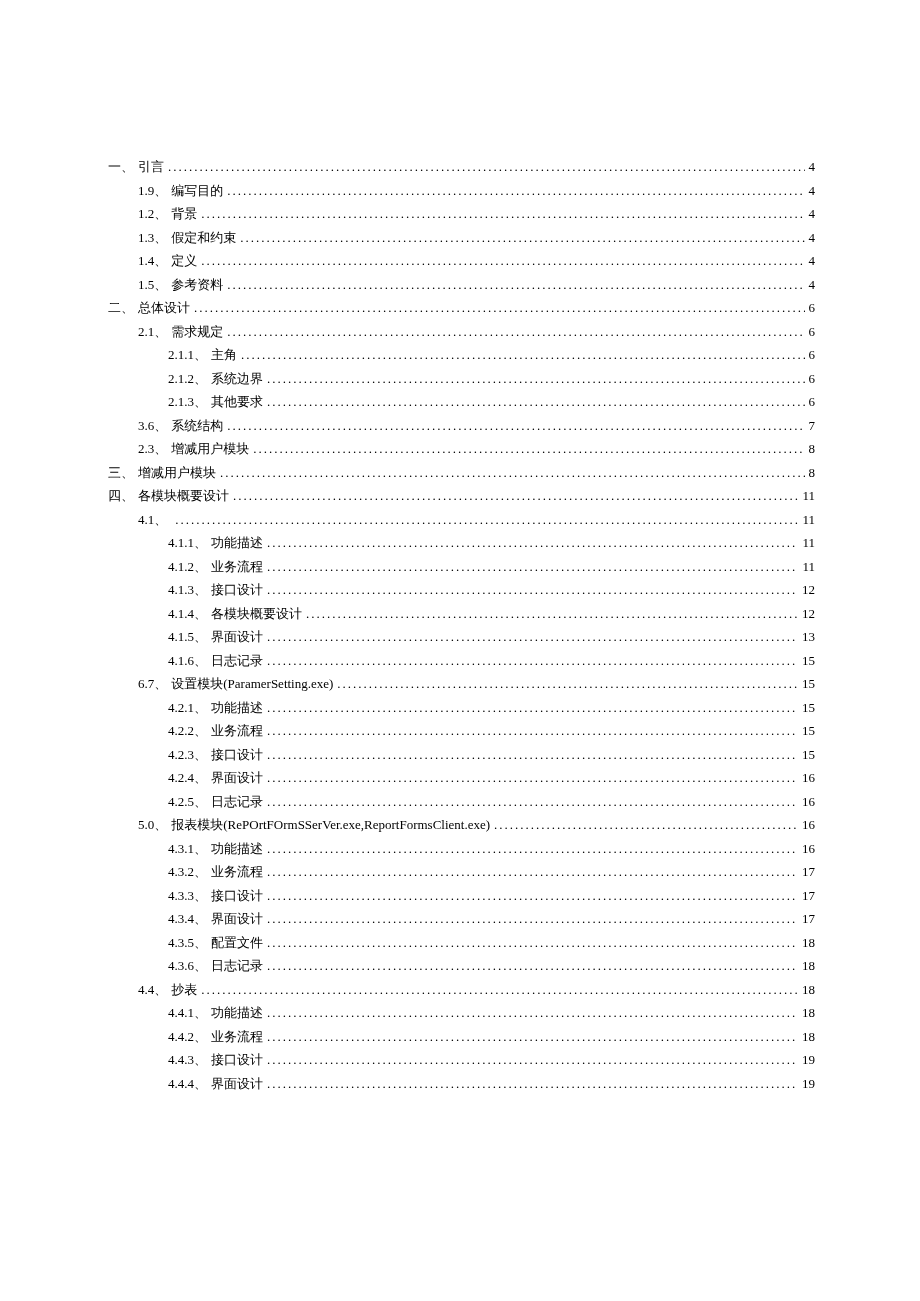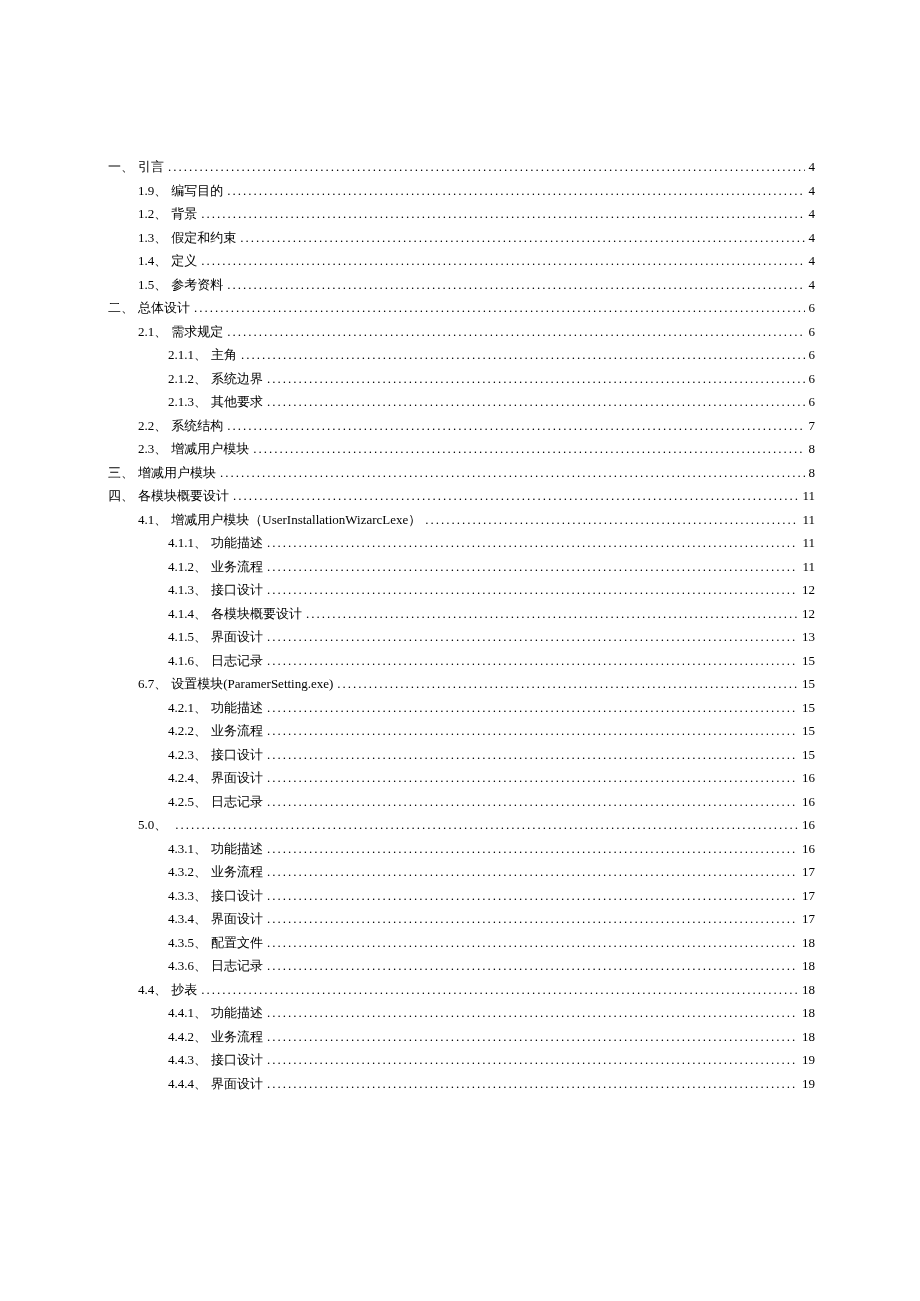--- a/index.html
+++ b/index.html
@@ -127,21 +127,21 @@
     </div>
     <div class="toc-line">
       <span class="toc-indent ind-2"></span>
       <span class="toc-number">2.1.3、</span>
       <span class="toc-title">其他要求</span>
       <span class="toc-leader"></span>
       <span class="toc-page">6</span>
     </div>
     <div class="toc-line">
       <span class="toc-indent ind-1"></span>
-      <span class="toc-number">2.2、</span>
+      <span class="toc-number">3.6、</span>
       <span class="toc-title">系统结构</span>
       <span class="toc-leader"></span>
       <span class="toc-page">7</span>
     </div>
     <div class="toc-line">
       <span class="toc-indent ind-1"></span>
       <span class="toc-number">2.3、</span>
       <span class="toc-title">增减用户模块</span>
       <span class="toc-leader"></span>
       <span class="toc-page">8</span>
@@ -156,21 +156,20 @@
     <div class="toc-line">
       <span class="toc-indent ind-0"></span>
       <span class="toc-number">四、</span>
       <span class="toc-title">各模块概要设计</span>
       <span class="toc-leader"></span>
       <span class="toc-page">11</span>
     </div>
     <div class="toc-line">
       <span class="toc-indent ind-1"></span>
       <span class="toc-number">4.1、</span>
-      <span class="toc-title">增减用户模块（UserInstallationWizarcLexe）</span>
       <span class="toc-leader"></span>
       <span class="toc-page">11</span>
     </div>
     <div class="toc-line">
       <span class="toc-indent ind-2"></span>
       <span class="toc-number">4.1.1、</span>
       <span class="toc-title">功能描述</span>
       <span class="toc-leader"></span>
       <span class="toc-page">11</span>
     </div>
@@ -247,20 +246,21 @@
     <div class="toc-line">
       <span class="toc-indent ind-2"></span>
       <span class="toc-number">4.2.5、</span>
       <span class="toc-title">日志记录</span>
       <span class="toc-leader"></span>
       <span class="toc-page">16</span>
     </div>
     <div class="toc-line">
       <span class="toc-indent ind-1"></span>
       <span class="toc-number">5.0、</span>
+      <span class="toc-title">报表模块(RePOrtFOrmSSerVer.exe,ReportFormsClient.exe)</span>
       <span class="toc-leader"></span>
       <span class="toc-page">16</span>
     </div>
     <div class="toc-line">
       <span class="toc-indent ind-2"></span>
       <span class="toc-number">4.3.1、</span>
       <span class="toc-title">功能描述</span>
       <span class="toc-leader"></span>
       <span class="toc-page">16</span>
     </div>

